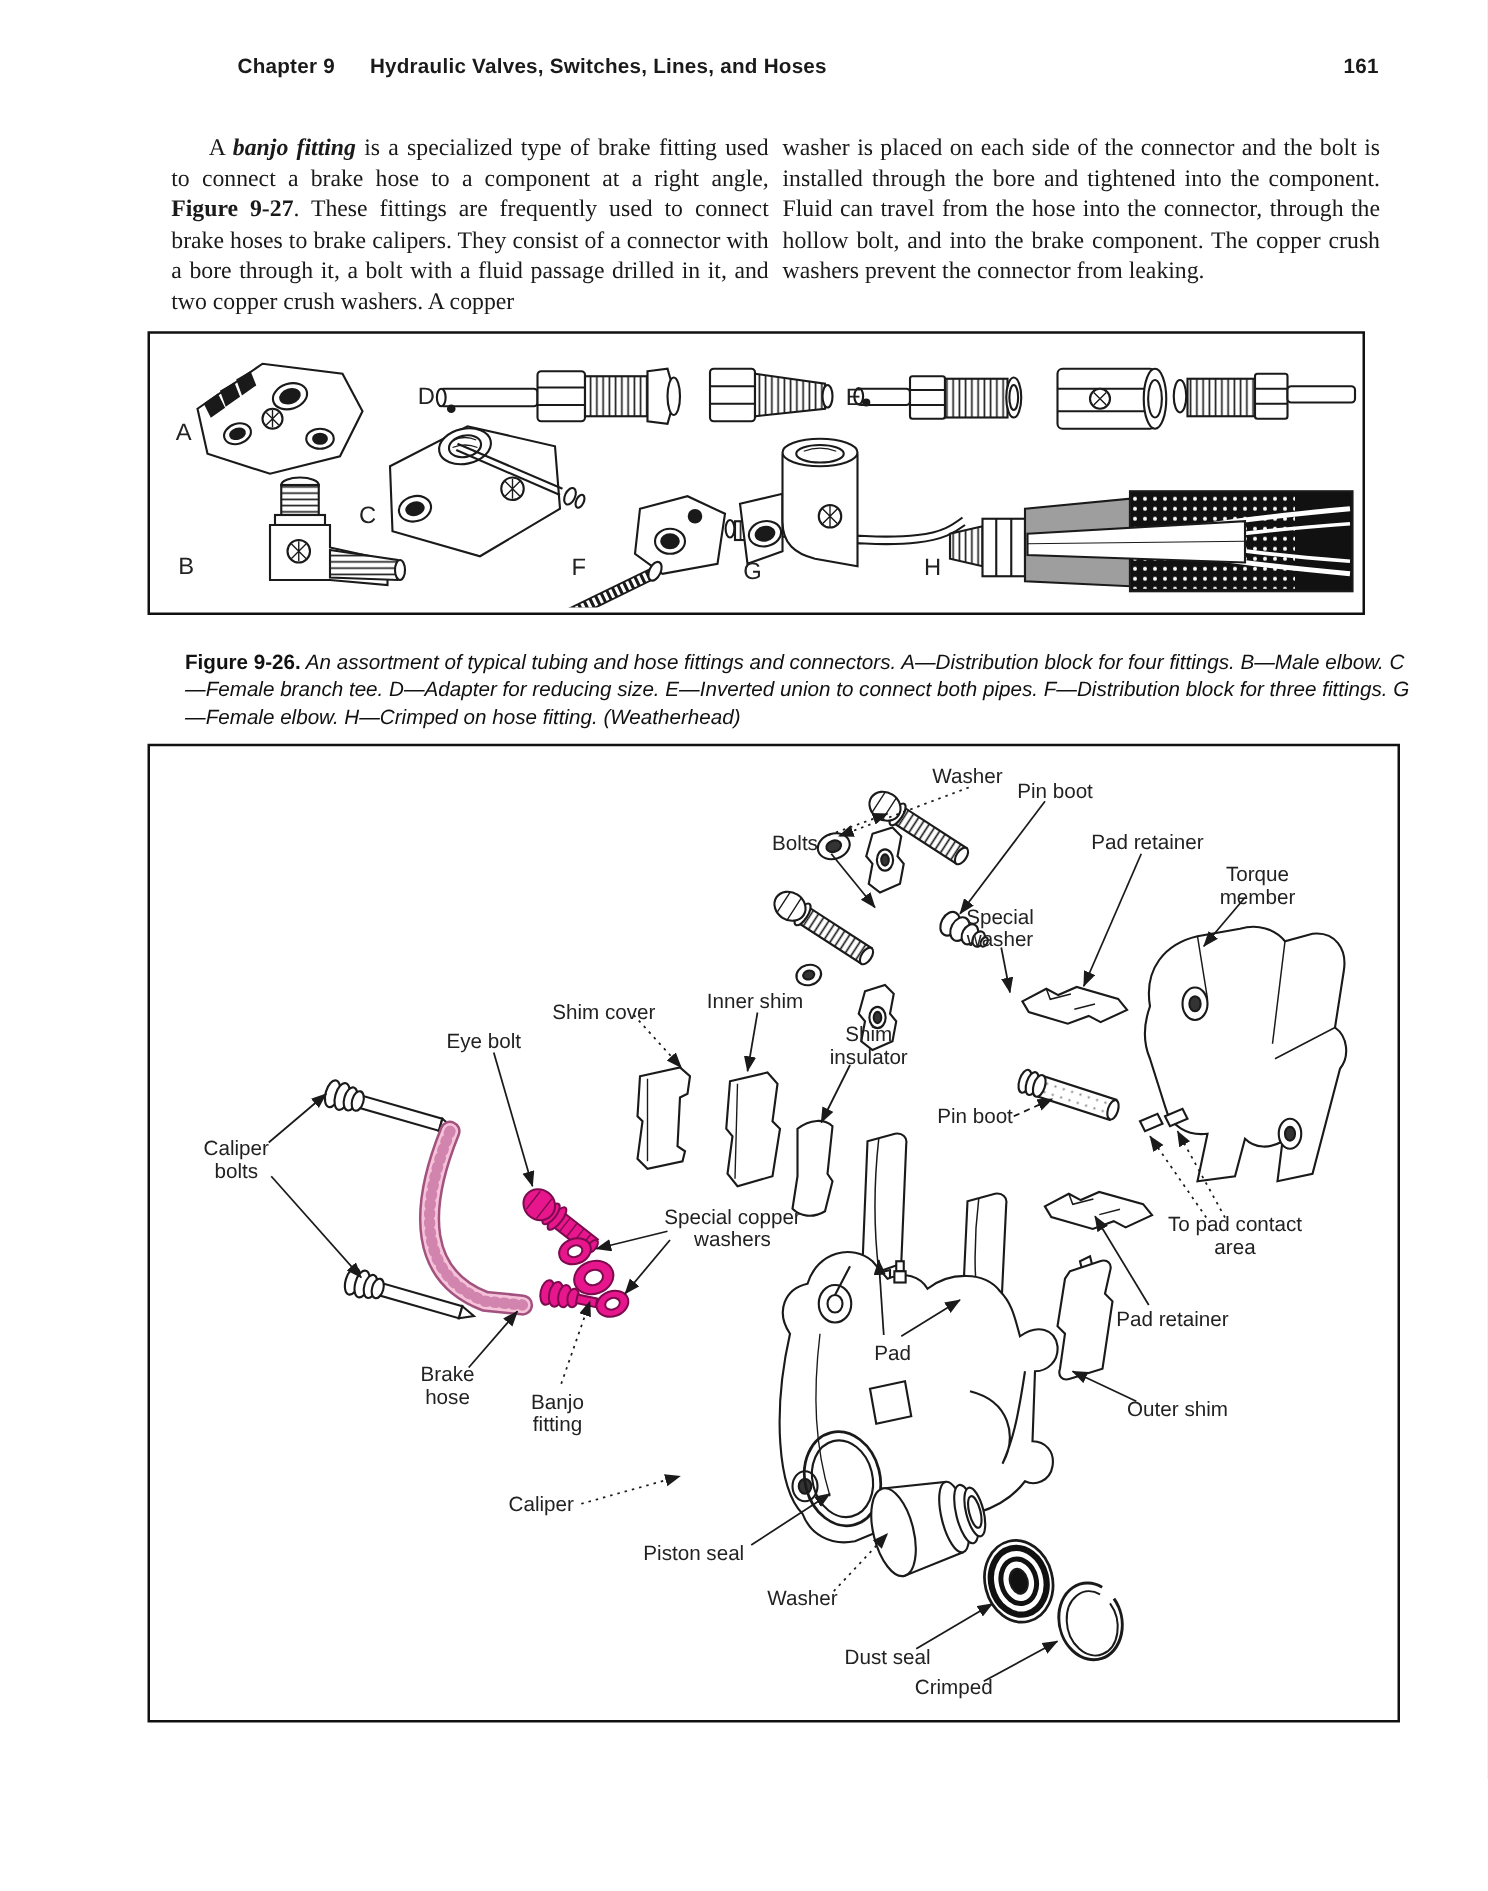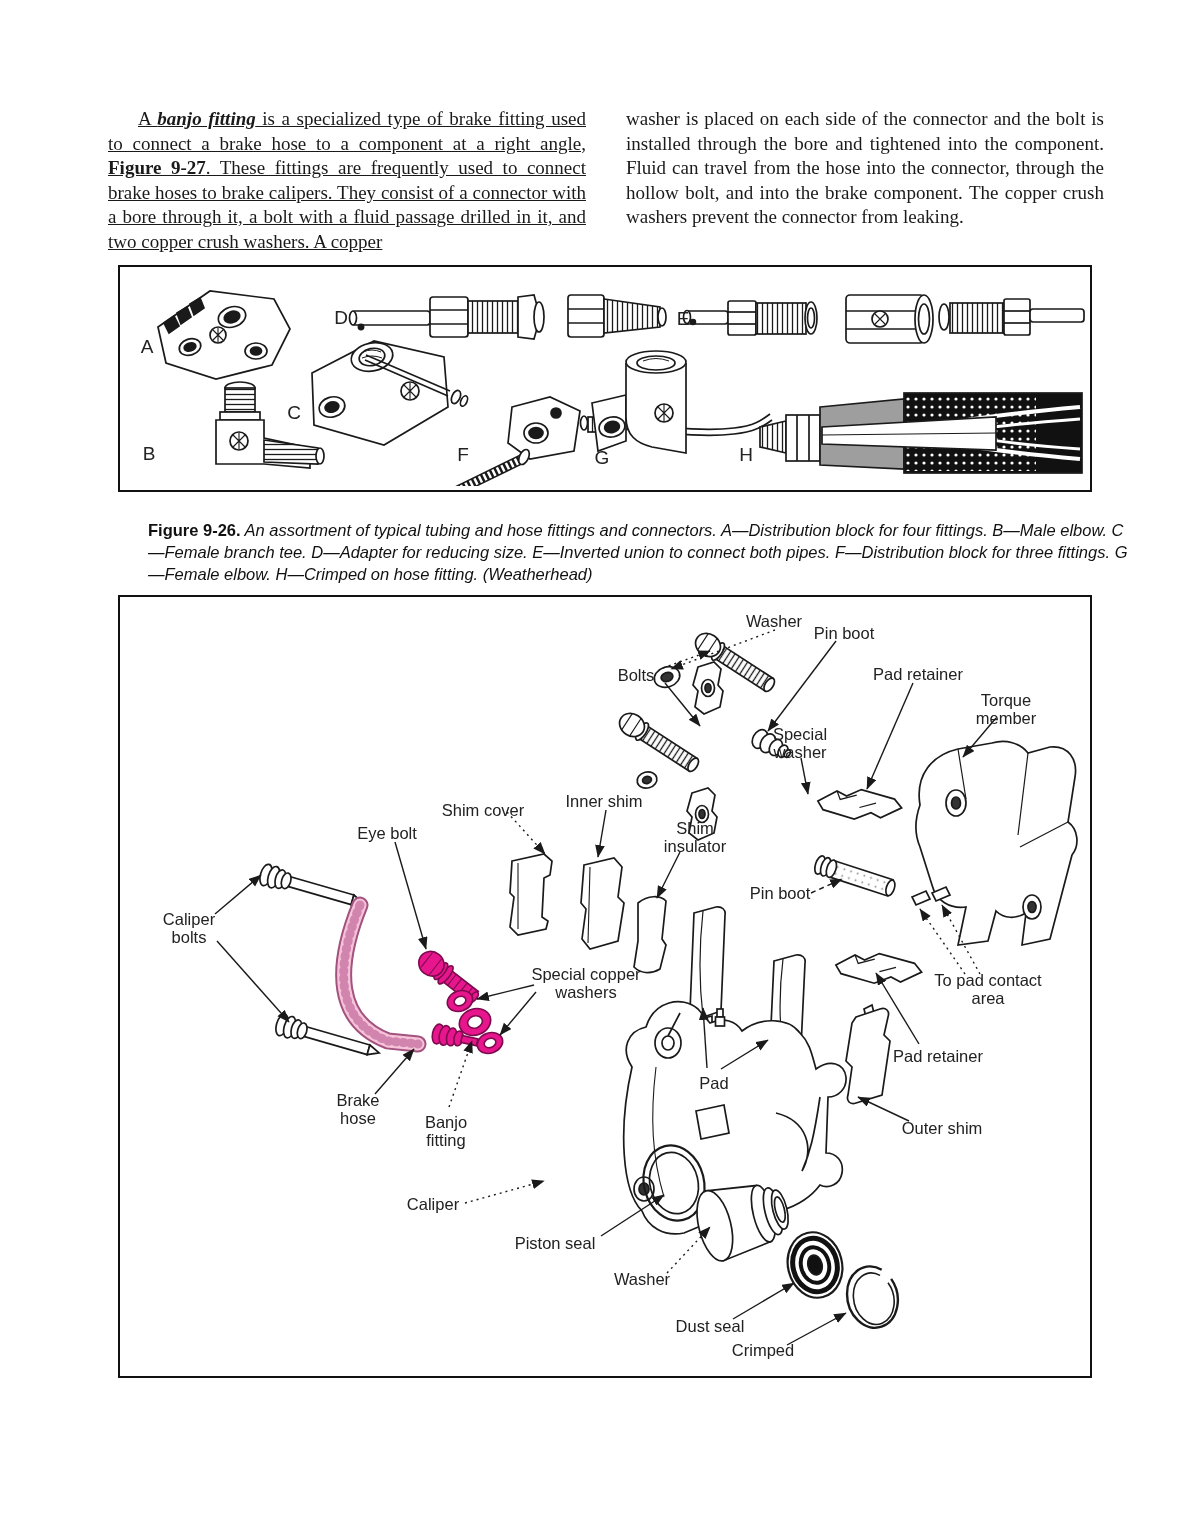--- a/index.html
+++ b/index.html
@@ -6,45 +6,50 @@
   #page{position:relative;width:1190px;height:1513px;background:#ffffff;
         font-family:"Liberation Sans",sans-serif;color:#1a1a1a;overflow:hidden;}
   
   #hdr{position:absolute;left:190px;top:44px;width:913px;display:flex;
        font-weight:bold;font-size:16.5px;letter-spacing:.2px;}
   #hdr .chap{margin-right:28px;}
   #hdr .pgnum{margin-left:auto;}
   
   .bodycol{position:absolute;top:88px;width:478px;font-family:"Liberation Serif",serif;
            font-size:19px;line-height:24.6px;text-align:justify;}
-  #col1{left:108px;text-indent:30px;text-decoration:underline;}
+  #col1{left:137px;text-indent:30px;}
   #col2{left:626px;}
   .term{font-weight:bold;font-style:italic;}
   .figref{font-weight:bold;}
   
   .figbox{position:absolute;left:118px;width:970px;border:2px solid #111;background:#fff;}
   #fig26{top:265px;height:223px;}
-  #fig27{top:595px;height:779px;}
+  #fig27{top:595px;height:779px;padding-left:28px;}
   .figbox svg{position:absolute;left:0;top:0;}
   
   .caption{position:absolute;left:120px;width:984px;font-size:16.5px;line-height:22px;
            font-style:italic;color:#111;margin-left:28px;}
   #cap26{top:502px;}
   #cap27{top:1386px;}
   .caption b{font-style:normal;font-weight:bold;}
   
   .plabel{position:absolute;transform:translate(-50%,-50%);text-align:center;
           font-size:16.5px;line-height:18px;color:#222;white-space:normal;}
   .flabel{position:absolute;transform:translate(-50%,-50%);font-size:19px;color:#222;}
 </style>
 </head>
 <body>
 
 <div id="page">
 
+  <div id="hdr">
+    <span class="chap">Chapter 9</span>
+    <span class="title">Hydraulic Valves, Switches, Lines, and Hoses</span>
+    <span class="pgnum">161</span>
+  </div>
 
   <p class="bodycol" id="col1"><span>A </span><span class="term">banjo fitting</span><span> is a specialized type of brake fitting used to connect a brake hose to a component at a right angle, </span><span class="figref">Figure 9-27</span><span>. These fittings are frequently used to connect brake hoses to brake calipers. They consist of a connector with a bore through it, a bolt with a fluid passage drilled in it, and two copper crush washers. A copper</span></p>
 
   <p class="bodycol" id="col2">washer is placed on each side of the connector and the bolt is installed through the bore and tightened into the component. Fluid can travel from the hose into the connector, through the hollow bolt, and into the brake component. The copper crush washers prevent the connector from leaking.</p>
 
   <div class="figbox" id="fig26">
     <svg width="966" height="219" viewBox="0 0 966 219">
       <defs>
         <pattern id="thv" width="5" height="12" patternUnits="userSpaceOnUse">
           <rect width="5" height="12" fill="#fff"></rect>

